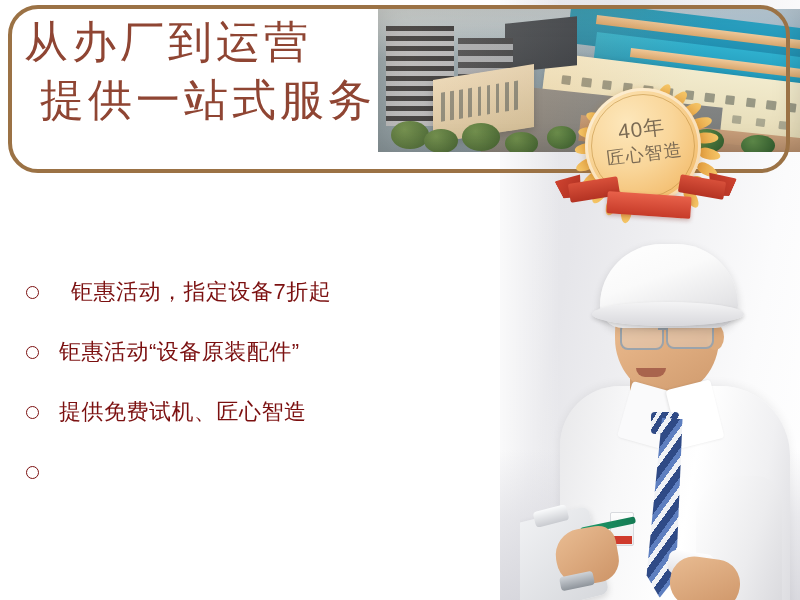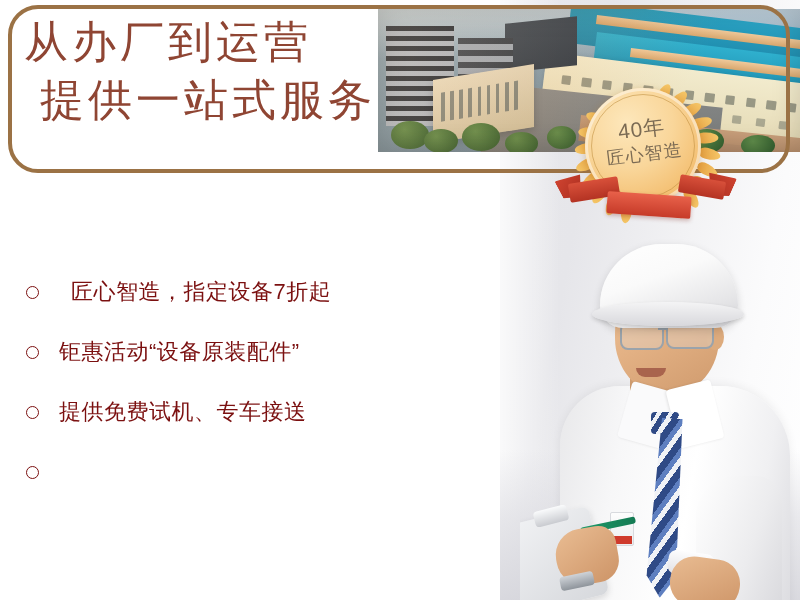--- a/index.html
+++ b/index.html
@@ -301,29 +301,29 @@
       <div class="rb rtail"></div>
       <div class="rb lw"></div>
       <div class="rb rw"></div>
       <div class="rb center"></div>
     </div>
   </div>
 
   <div class="bullets">
     <div class="bullet b1">
       <span class="dot"></span>
-      <span class="txt">匠心智造，指定设备7折起</span>
+      <span class="txt">钜惠活动，指定设备7折起</span>
     </div>
     <div class="bullet b2">
       <span class="dot"></span>
       <span class="txt">钜惠活动“设备原装配件”</span>
     </div>
     <div class="bullet b3">
       <span class="dot"></span>
-      <span class="txt">提供免费试机、专车接送</span>
+      <span class="txt">提供免费试机、匠心智造</span>
     </div>
     <div class="bullet b4">
       <span class="dot"></span>
     </div>
   </div>
 
   <div class="person">
     <div class="p-shadow"></div>
     <div class="p-shirt"></div>
     <div class="p-arm"></div>

